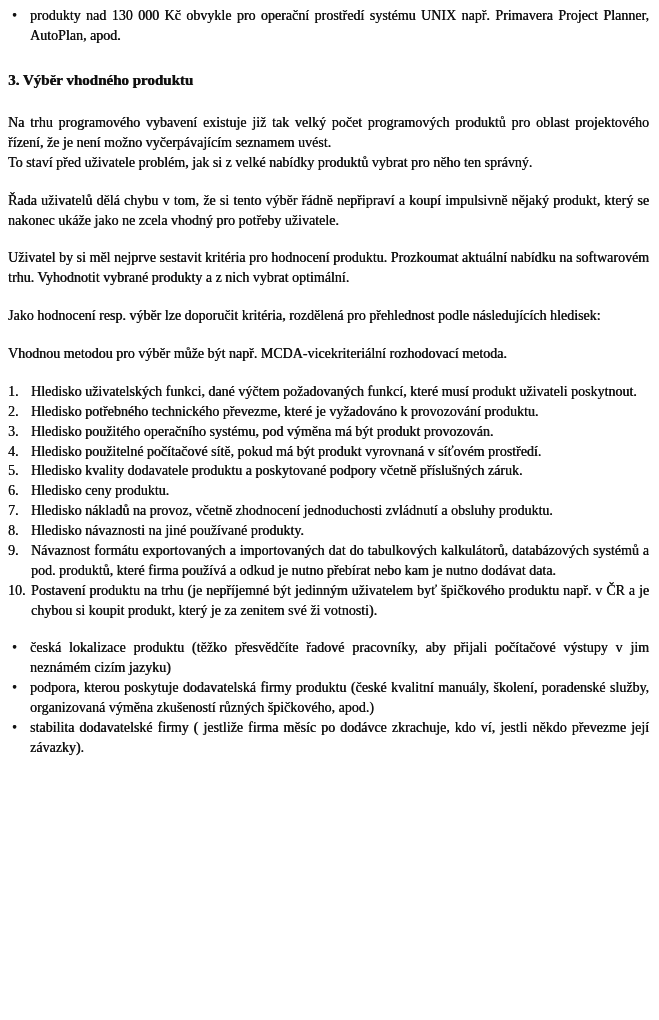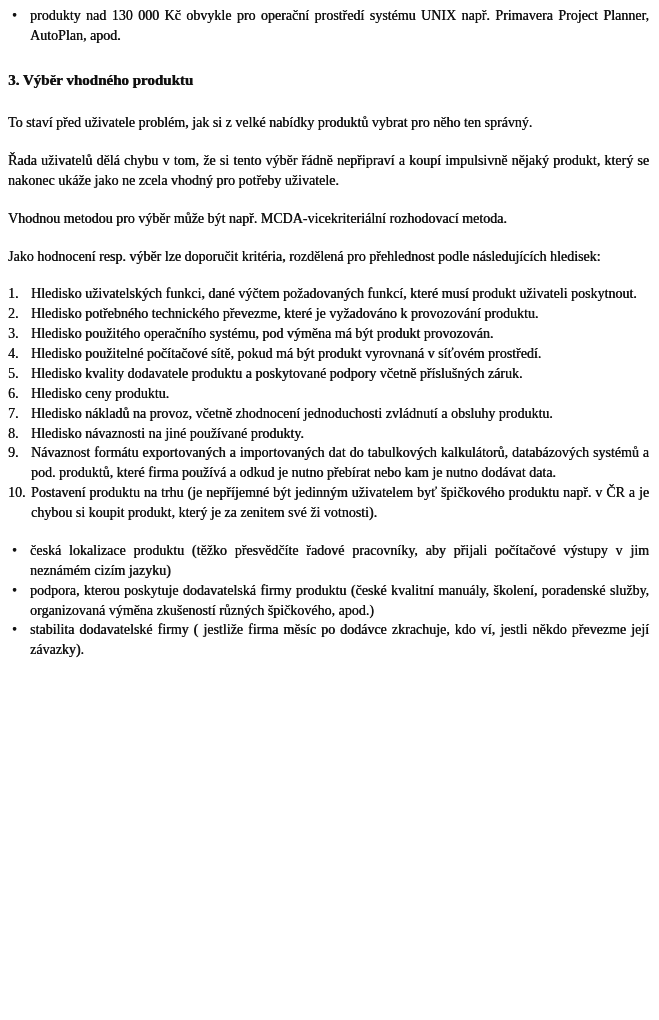--- a/index.html
+++ b/index.html
@@ -62,24 +62,26 @@
 
 <div class="page">
 
   <div class="bullet-row top-bullet">
     <span class="marker">•</span>
     <span class="btext">produkty nad 130 000 Kč obvykle pro operační prostředí systému UNIX např. Primavera Project Planner, AutoPlan, apod.</span>
   </div>
 
   <h2 class="heading">3. Výběr vhodného produktu</h2>
 
+  <p class="para tight">Na trhu programového vybavení existuje již tak velký počet programových produktů pro oblast projektového řízení, že je není možno vyčerpávajícím seznamem uvést.</p>
   <p class="para">To staví před uživatele problém, jak si z velké nabídky produktů vybrat pro něho ten správný.</p>
   <p class="para">Řada uživatelů dělá chybu v tom, že si tento výběr řádně nepřipraví a koupí impulsivně nějaký produkt, který se nakonec ukáže jako ne zcela vhodný pro potřeby uživatele.</p>
+  <p class="para">Uživatel by si měl nejprve sestavit kritéria pro hodnocení produktu. Prozkoumat aktuální nabídku na softwarovém trhu. Vyhodnotit vybrané produkty a z nich vybrat optimální.</p>
+  <p class="para">Jako hodnocení resp. výběr lze doporučit kritéria, rozdělená pro přehlednost podle následujících hledisek:</p>
   <p class="para">Vhodnou metodou pro výběr může být např. MCDA-vicekriteriální rozhodovací metoda.</p>
-  <p class="para">Jako hodnocení resp. výběr lze doporučit kritéria, rozdělená pro přehlednost podle následujících hledisek:</p>
 
   <div class="numbered-list">
     <div class="list-row">
       <span class="num">1.</span>
       <span class="ltext">Hledisko uživatelských funkci, dané výčtem požadovaných funkcí, které musí produkt uživateli poskytnout.</span>
     </div>
     <div class="list-row">
       <span class="num">2.</span>
       <span class="ltext">Hledisko potřebného technického převezme, které je vyžadováno k provozování produktu.</span>
     </div>

